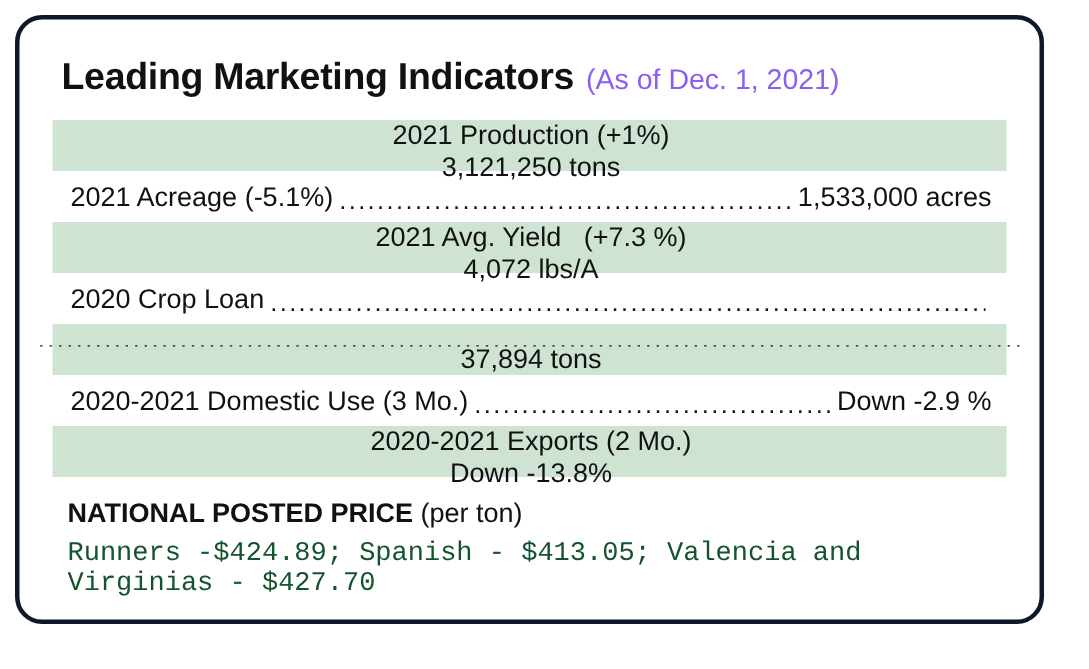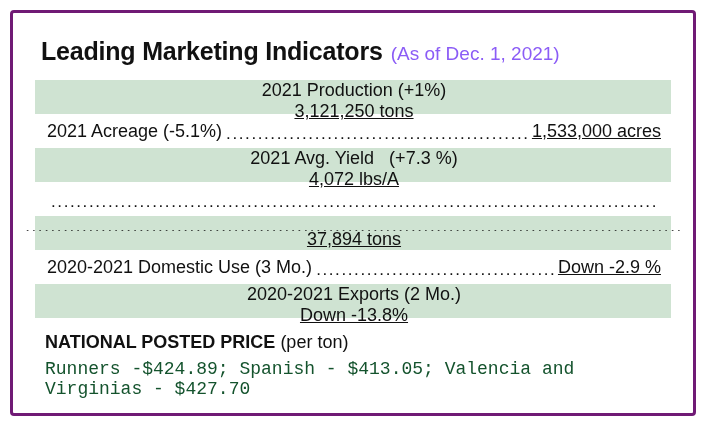--- a/index.html
+++ b/index.html
@@ -14,22 +14,22 @@
     overflow: hidden;
   }
   .card {
     position: absolute;
     left: 10px;
     top: 10px;
     width: 686px;
     height: 406px;
     box-sizing: border-box;
     background: #ffffff;
-    border: 3px solid #701a75;
-    border-radius: 4px;
+    border: 3px solid #0f172a;
+    border-radius: 18px;
     padding: 18px 22px 10px 22px;
   }
   .title-row {
     display: flex;
     align-items: baseline;
     margin: 6px 0 14px 6px;
   }
   .title-main {
     font-size: 25px;
     font-weight: bold;
@@ -68,21 +68,20 @@
     color: #111111;
     letter-spacing: 1.6px;
     font-size: 17px;
     line-height: 1;
     position: relative;
     top: 2px;
   }
   .row .value {
     white-space: pre;
     text-align: left;
-    text-decoration: underline;
   }
   .footer {
     margin-top: 14px;
     padding-left: 10px;
   }
   .footer-head {
     font-size: 18px;
     color: #111111;
   }
   .footer-head .strong {
@@ -120,20 +119,21 @@
       <span class="value">1,533,000 acres</span>
     </div>
 
     <div class="row shaded">
       <span class="label">2021 Avg. Yield   (+7.3 %)</span>
       <span class="dots">........................................................................................................</span>
       <span class="value">4,072 lbs/A</span>
     </div>
 
     <div class="row">
+      <span class="label">2020 Crop Loan</span>
       <span class="dots">........................................................................................................</span>
     </div>
 
     <div class="row shaded">
       <span class="dots">........................................................................................................</span>
       <span class="value">37,894 tons</span>
     </div>
 
     <div class="row">
       <span class="label">2020-2021 Domestic Use (3 Mo.)</span>

